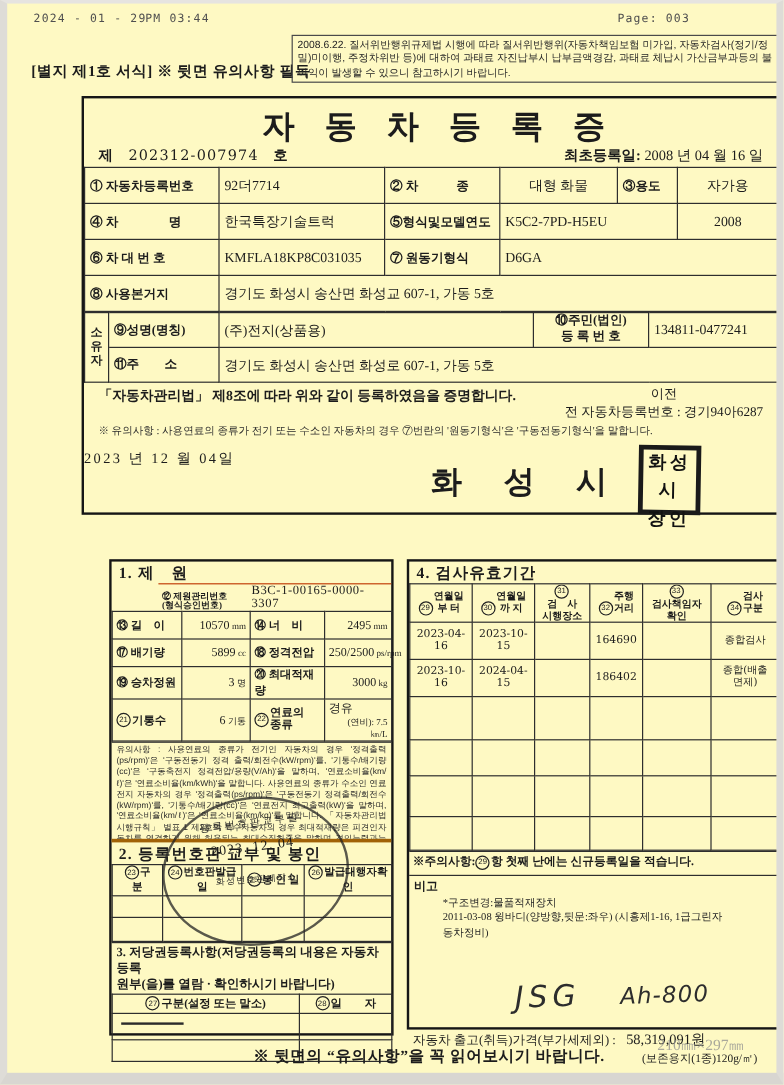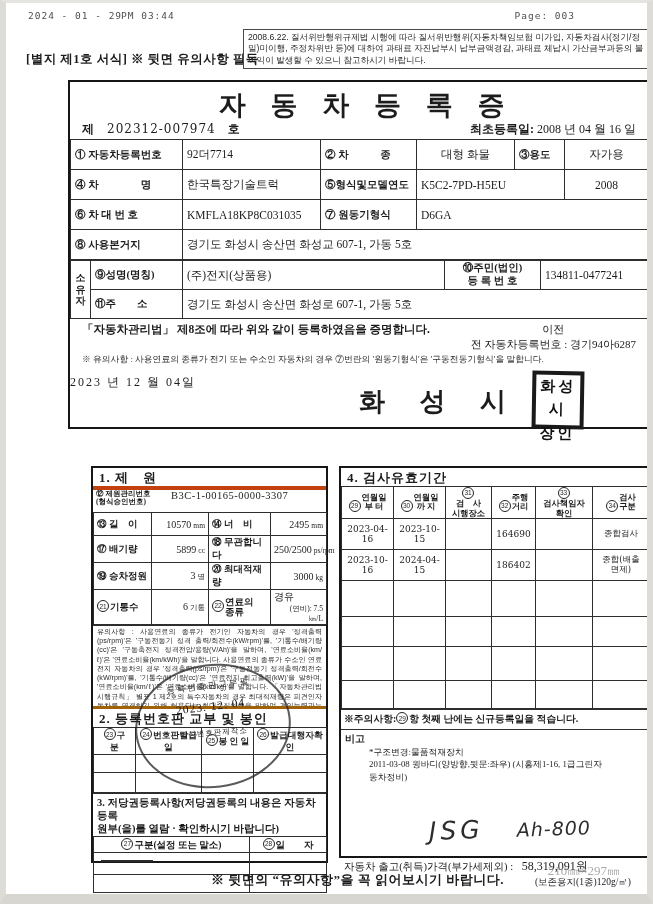--- a/index.html
+++ b/index.html
@@ -1,18 +1,18 @@
 <!DOCTYPE html>
 <html><head>
 <meta charset="utf-8">
 <style>
   html,body { margin:0; padding:0; background:#eceae6; }
   .page {
     position:relative; width:653px; height:904px; margin:0 auto;
-    background:#ffffff; box-sizing:border-box;
+    background:#fef9c3; box-sizing:border-box;
     border-left:6px solid #dedcd7; border-right:6px solid #dedcd7;
     border-top:3px solid #e6e4e0; border-bottom:10px solid #d8d6d1;
     font-family:"Liberation Serif","DejaVu Serif",serif;
     color:#1c1c1c; overflow:hidden;
   }
   .pre { white-space:pre-line; }
   .b { font-weight:bold; }
   
   .scan-meta { position:absolute; top:7px; left:0; width:100%; font-family:"DejaVu Sans Mono",monospace; font-size:9.5px; color:#4f4f4f; letter-spacing:1px; }
   .meta-date { position:absolute; left:22px; top:0; }
@@ -40,21 +40,21 @@
   .stmt { font-size:11.5px; font-weight:bold; width:380px; }
   .stmt-right { text-align:center; font-size:11px; line-height:1.35; }
   .fuel-note { padding:2px 12px 0 12px; font-size:8.8px; color:#2b2b2b; }
   .reg-date { text-align:left; font-size:12px; margin-top:8px; letter-spacing:2px; }
   .city { position:absolute; right:128px; bottom:8px; font-size:26px; font-weight:bold; letter-spacing:14px;text-align:right; }
   .city-stamp { position:absolute; right:64px; bottom:-2px; width:52px; height:58px; border:4px solid #1a1a1a; box-sizing:border-box; text-align:center; font-weight:bold; font-size:15px; line-height:1.55; letter-spacing:3px; transform:rotate(1deg); color:#111; }
   
   .left-box { position:absolute; left:85px; top:463px; width:237px; height:397px; border:2px solid #161616; box-sizing:border-box; overflow:visible; }
   .right-box { position:absolute; left:333px; top:463px; width:312px; height:392px; border:2px solid #161616; box-sizing:border-box; }
   .sec-title { font-size:13px; font-weight:bold; padding:1px 6px; height:16px; letter-spacing:1px; }
-  .spec-mgmt { display:flex; border-top:4px solid #c2410c; align-items:flex-start; height:22px; }
+  .spec-mgmt { display:flex; border-top:1px solid #c2410c; align-items:flex-end; height:22px;margin-left:39px; }
   .spec-mgmt .ml { font-size:7.5px; font-weight:bold; line-height:1.1; padding:0 3px; width:72px; }
   .spec-mgmt .mv { font-size:10.5px; letter-spacing:0.5px; }
   table.spec { border-collapse:collapse; width:233px; table-layout:fixed; }
   table.spec td { border:1px solid #2e2e2e; height:22px; padding:0 3px; }
   table.spec .lab { font-size:9.5px; }
   table.spec .val { font-size:10px; text-align:right;margin-top:48px; }
   .unit { font-size:7.5px; margin-left:2px; }
   .fine { border-top:1px solid #2e2e2e; font-size:7.1px; line-height:1.3; padding:2px 4px; text-align:justify; color:#2a2a2a; height:76px; overflow:hidden; font-family:"Liberation Sans",sans-serif; }
   table.plate { border-collapse:collapse; width:233px; table-layout:fixed; }
   table.plate td { border:1px solid #2e2e2e; font-size:8.8px; text-align:center; padding:0 1px; }
@@ -212,21 +212,21 @@
       <tbody>
           <tr>
         <td class="lab">⑬ 길　이</td>
         <td class="val"><span>10570</span><span class="unit">mm</span></td>
         <td class="lab">⑭ 너　비</td>
         <td class="val"><span>2495</span><span class="unit">mm</span></td>
       </tr>
       <tr>
         <td class="lab">⑰ 배기량</td>
         <td class="val"><span>5899</span><span class="unit">cc</span></td>
-        <td class="lab">⑱ 무관합니다</td>
+        <td class="lab">⑱ 정격전압</td>
         <td class="val"><span>250/2500</span><span class="unit">ps/rpm</span></td>
       </tr>
       <tr>
         <td class="lab">⑲ 승차정원</td>
         <td class="val"><span>3</span><span class="unit">명</span></td>
         <td class="lab">⑳ 최대적재량</td>
         <td class="val"><span>3000</span><span class="unit">kg</span></td>
       </tr>
       <tr>
         <td class="lab"><span class="cn">21</span><span>기통수</span></td>

